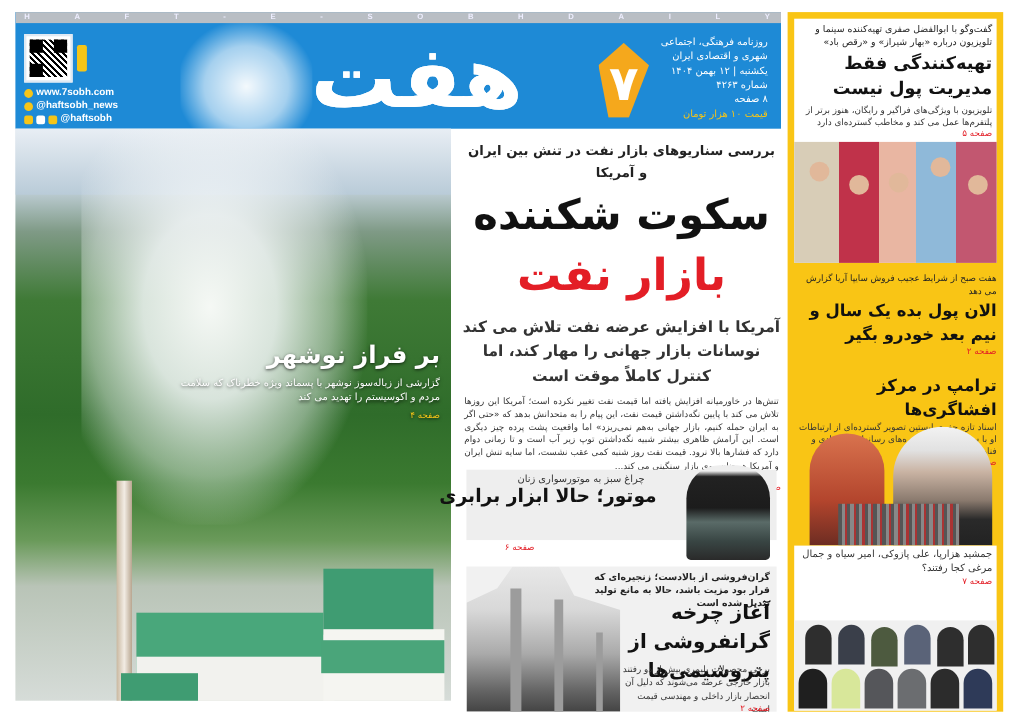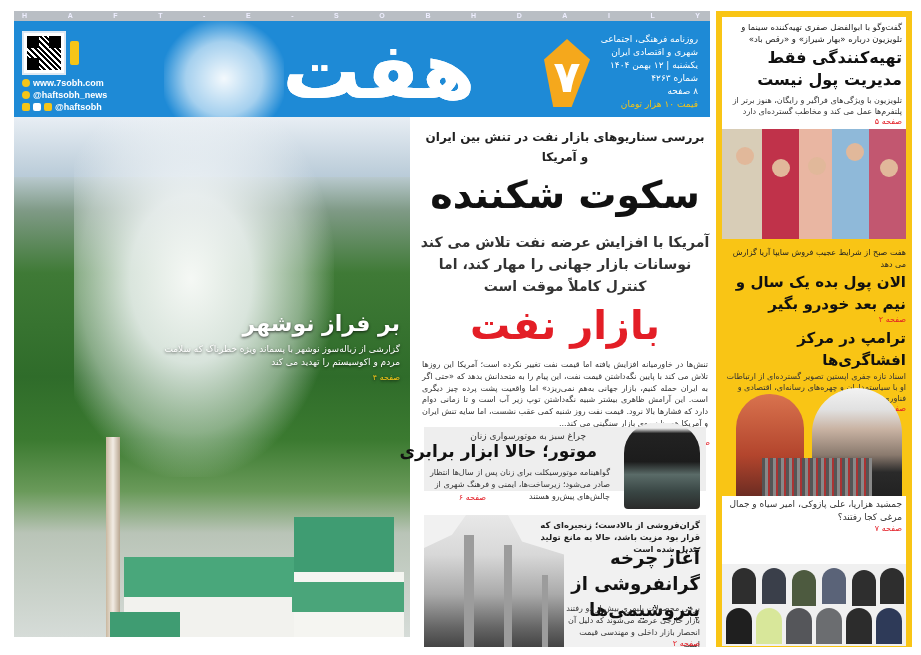--- a/index.html
+++ b/index.html
@@ -12,21 +12,21 @@
 #topstrip{position:absolute;left:0;top:0;width:100%;height:10px;background:#b9bec4;display:flex;justify-content:space-between;padding:0 8px;font:bold 7px "Liberation Sans",sans-serif;color:#eef;letter-spacing:2px;line-height:10px}
 #cloud{position:absolute;left:150px;top:10px;width:120px;height:96px;background:radial-gradient(ellipse at 50% 60%,rgba(255,255,255,.95),rgba(255,255,255,.6) 45%,rgba(255,255,255,0) 75%)}
 #qr{position:absolute;left:8px;top:20px;width:44px;height:44px;background:#fff;border:2px solid #dfe9f3;padding:3px}
 #qr .q{width:100%;height:100%;background:
  linear-gradient(#000,#000) 0 0/12px 12px no-repeat,
  linear-gradient(#000,#000) 100% 0/12px 12px no-repeat,
  linear-gradient(#000,#000) 0 100%/12px 12px no-repeat,
  repeating-linear-gradient(45deg,#000 0 2px,#fff 2px 4px)}
 #qrtag{position:absolute;left:56px;top:30px;width:9px;height:24px;background:#f5c518;border-radius:2px}
 #contacts{position:absolute;left:8px;top:66px;color:#fff;font:bold 9px "Liberation Sans",sans-serif;line-height:12px}
-#contacts .row{display:flex;align-items:center;gap:3px}
+#contacts .row{display:flex;align-items:flex-end;gap:3px}
 .ic{display:inline-block;width:8px;height:8px;border-radius:50%;background:#f5c518}
 .ic.sq{border-radius:2px}
 #logo{position:absolute;left:180px;top:14px;width:370px;height:92px;color:#fff;font:bold 78px "DejaVu Sans",sans-serif;line-height:92px;text-align:center;letter-spacing:-4px;text-shadow:0 0 0 #fff}
 #logo7{position:absolute;left:530px;top:28px;width:46px;height:68px;background:#f5a81c;clip-path:polygon(50% 0,100% 30%,60% 100%,20% 100%,0 30%);color:#fff;font:bold 44px "DejaVu Sans",sans-serif;text-align:center;line-height:76px}
 #mastinfo{position:absolute;right:12px;top:22px;width:110px;color:#fff;font:9px "DejaVu Sans",sans-serif;line-height:13px}
 #mastinfo .price{color:#f5c518}
 
 
 #leftphoto{position:absolute;left:14px;top:117px;width:396px;height:520px;overflow:hidden;
  background:linear-gradient(180deg,#dfe6ee 0%,#c6d4df 10%,#7f9a86 18%,#3f7a36 30%,#2f6c2a 50%,#3b7a30 62%,#6a9a5a 72%,#b9c4b7 80%,#d6dcd8 100%)}
@@ -76,21 +76,21 @@
 #rbox1 .head{font:bold 16px "DejaVu Sans",sans-serif;color:#111;line-height:22px;padding:2px 4px 0}
 #rbox1 .p{font:8px "DejaVu Sans",sans-serif;color:#333;line-height:11px;padding:4px 4px 0}
 #rbox1 .pg{font:8px "DejaVu Sans",sans-serif;color:#e31e26;padding:0 4px}
 #cast{position:absolute;left:0;top:112px;width:184px;height:110px;background:linear-gradient(90deg,#d8cdb7 0 22%,#c0324a 22% 42%,#e9b6a2 42% 60%,#8fb9d9 60% 80%,#c25770 80% 100%)}
 #cast .face{position:absolute;width:18px;height:18px;border-radius:50%;background:#e1b89a}
 
 #rtext2{position:absolute;left:6px;top:236px;width:184px}
 #rtext2 .kick{font:8px "DejaVu Sans",sans-serif;color:#222;line-height:12px}
 #rtext2 .head{font:bold 15px "DejaVu Sans",sans-serif;color:#111;line-height:22px}
 #rtext2 .pg{font:8px "DejaVu Sans",sans-serif;color:#e31e26;line-height:10px}
-#rtext2 .head2{font:bold 15px "DejaVu Sans",sans-serif;color:#111;line-height:22px;margin-top:2px}
+#rtext2 .head2{font:bold 15px "DejaVu Sans",sans-serif;color:#111;line-height:22px;margin-top:14px}
 #rtext2 .p{font:8px "DejaVu Sans",sans-serif;color:#333;line-height:11px}
 
 #trumpimg{position:absolute;left:6px;top:377px;width:184px;height:108px;overflow:hidden}
 #trumpimg .a{position:absolute;left:14px;top:6px;width:68px;height:102px;background:linear-gradient(180deg,#d9734e,#b3452d 60%,#6c2c22);border-radius:34px 34px 0 0}
 #trumpimg .b{position:absolute;left:90px;top:0;width:90px;height:108px;background:linear-gradient(180deg,#f2f2f2 0,#e1e1e1 20%,#c9b3a3 38%,#8a7a6e 62%,#2a2a2a 78%,#222 100%);border-radius:45px 45px 0 0}
 #trumpimg .crowd{position:absolute;left:40px;top:70px;width:110px;height:38px;background:repeating-linear-gradient(90deg,#555 0 3px,#888 3px 6px,#a33 6px 8px)}
 
 #rbox3{position:absolute;left:6px;top:485px;width:184px;height:150px;background:#fff}
 #rbox3 .head{font:bold 15px "DejaVu Sans",sans-serif;color:#111;line-height:22px;padding:4px 4px 0}
 #rbox3 .p{font:9px "DejaVu Sans",sans-serif;color:#333;line-height:13px;padding:2px 4px 0}
@@ -167,31 +167,30 @@
   <div id="leftstory" class="rtl">
     <div class="h2">بر فراز نوشهر</div>
     <div class="p">گزارشی از زباله‌سوز نوشهر با پسماند ویژه خطرناک که سلامت مردم و اکوسیستم را تهدید می کند</div>
     <div class="pg">صفحه ۴</div>
   </div>
 </div>
 
 <div id="center" class="rtl">
   <div id="kicker">بررسی سناریوهای بازار نفت در تنش بین ایران و آمریکا</div>
   <div id="mainhead1">سکوت شکننده</div>
+  <div id="mainhead2">بازار نفت</div>
   <div id="subhead">آمریکا با افزایش عرضه نفت تلاش می کند نوسانات بازار جهانی را مهار کند، اما کنترل کاملاً موقت است</div>
-  <div id="mainhead2">بازار نفت</div>
   <div id="body">تنش‌ها در خاورمیانه افزایش یافته اما قیمت نفت تغییر نکرده است؛ آمریکا این روزها تلاش می کند با پایین نگه‌داشتن قیمت نفت، این پیام را به متحدانش بدهد که «حتی اگر به ایران حمله کنیم، بازار جهانی به‌هم نمی‌ریزد» اما واقعیت پشت پرده چیز دیگری است. این آرامش ظاهری بیشتر شبیه نگه‌داشتن توپ زیر آب است و تا زمانی دوام دارد که فشارها بالا نرود. قیمت نفت روز شنبه کمی عقب نشست، اما سایه تنش ایران و آمریکا همچنان روی بازار سنگینی می کند...</div>
   <div id="pg1">صفحه ۲</div>
 </div>
 
 <div id="moto" class="rtl">
   <div class="img"></div>
   <div class="kick">چراغ سبز به موتورسواری زنان</div>
   <div class="head">موتور؛ حالا ابزار برابری</div>
-  <div class="p">گواهینامه موتورسیکلت برای زنان پس از سال‌ها انتظار صادر می‌شود؛ زیرساخت‌ها، ایمنی و فرهنگ شهری از چالش‌های پیش‌رو هستند</div>
   <div class="pg">صفحه ۶</div>
 </div>
 
 <div id="petro" class="rtl">
   <div class="img"></div>
   <div class="tower" style="left:40px;top:20px;height:112px"></div>
   <div class="tower" style="left:80px;top:30px;height:102px;width:8px"></div>
   <div class="tower" style="left:118px;top:60px;height:72px;width:6px"></div>
   <div class="kick">گران‌فروشی از بالادست؛ زنجیره‌ای که قرار بود مزیت باشد، حالا به مانع تولید تبدیل شده است</div>
   <div class="head">آغاز چرخه گرانفروشی از پتروشیمی‌ها</div>

